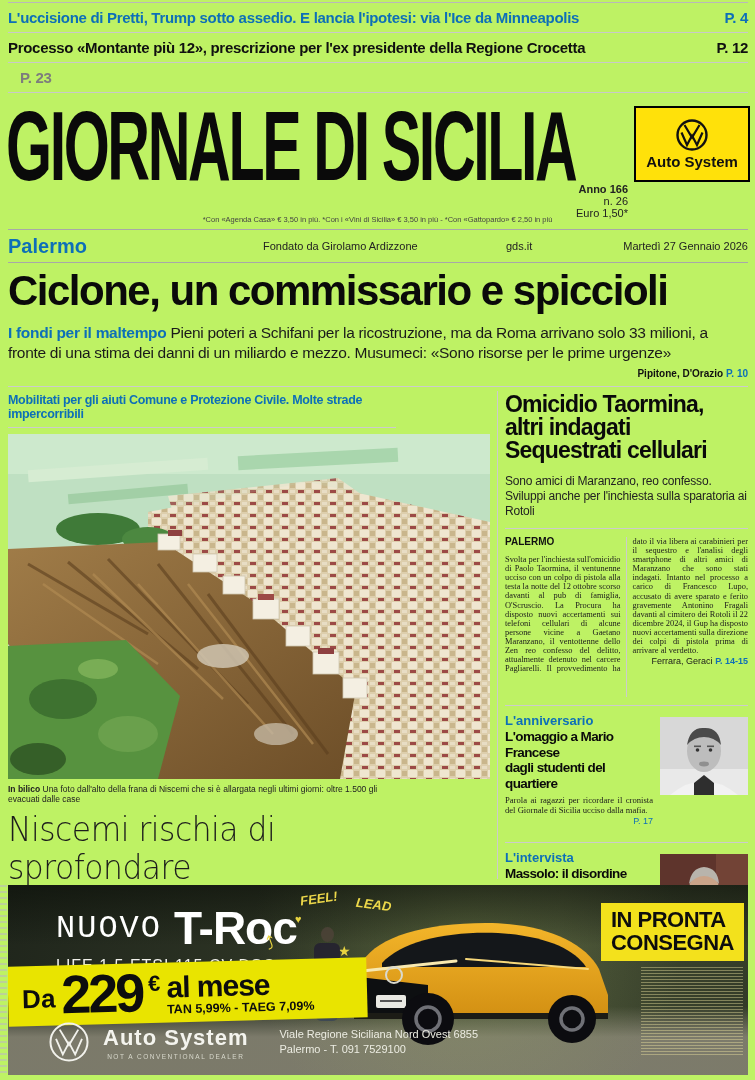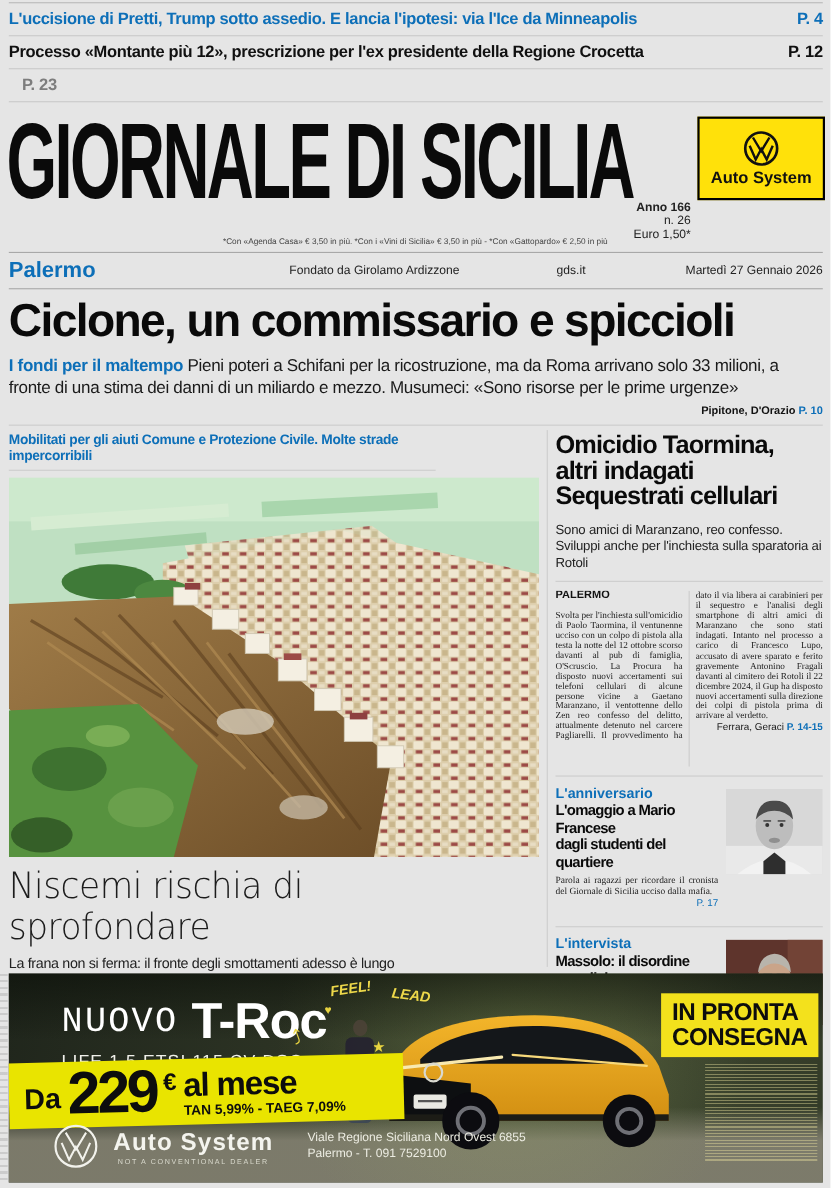--- a/index.html
+++ b/index.html
@@ -1,16 +1,16 @@
 <!DOCTYPE html>
 <html><head>
 <meta charset="utf-8">
 <style>
   html,body{margin:0;padding:0;background:#fff;}
-  .page{position:relative;width:755px;height:1080px;background:#e5e5e5;overflow:hidden;
+  .page{position:relative;width:755px;height:1080px;background:#bef264;overflow:hidden;
         font-family:"Liberation Sans",sans-serif;color:#111;}
   .pre{white-space:pre-line;}
   
   .teasers{position:absolute;top:2px;left:8px;right:7px;border-top:1px solid #b9b9b9;}
   .teaser-row{display:flex;justify-content:space-between;align-items:baseline;
               padding:6px 0 6px;border-bottom:1px solid #c9c9c9;
               font-size:15px;font-weight:bold;letter-spacing:-0.3px;}
   .teaser-row .t-page{flex:0 0 auto;margin-left:12px;}
   .teaser-blue,.teaser-blue .t-page{color:#0d6fb8;}
   .teaser-black{color:#101010;}
@@ -223,20 +223,21 @@
               <rect x="245" y="165" width="26" height="20"></rect>
             <rect x="278" y="192" width="24" height="20"></rect>
               <rect x="305" y="218" width="26" height="22"></rect>
             <rect x="335" y="244" width="24" height="20"></rect>
           </g>
           <rect x="160" y="96" width="14" height="6" fill="#8e4040"></rect>
           <rect x="250" y="160" width="16" height="6" fill="#9c4a46"></rect>
           <rect x="310" y="214" width="16" height="6" fill="#8e4040"></rect>
         </svg>
       </div>
+      <div class="caption"><b>In bilico</b><span> Una foto dall'alto della frana di Niscemi che si è allargata negli ultimi giorni: oltre 1.500 gli evacuati dalle case</span></div>
       <h2>Niscemi rischia di sprofondare</h2>
       <div class="left-deck pre">La frana non si ferma: il fronte degli smottamenti adesso è lungo quattro chilometri
 Oltre 1.500 persone già evacuate. Un centinaio gli edifici sgomberati, tra cui una scuola</div>
       <div class="left-byline">
         <span class="by">Calabrese</span>
         <span class="pg">P. 11</span>
       </div>
     </section>
 
     <section class="right-col">

